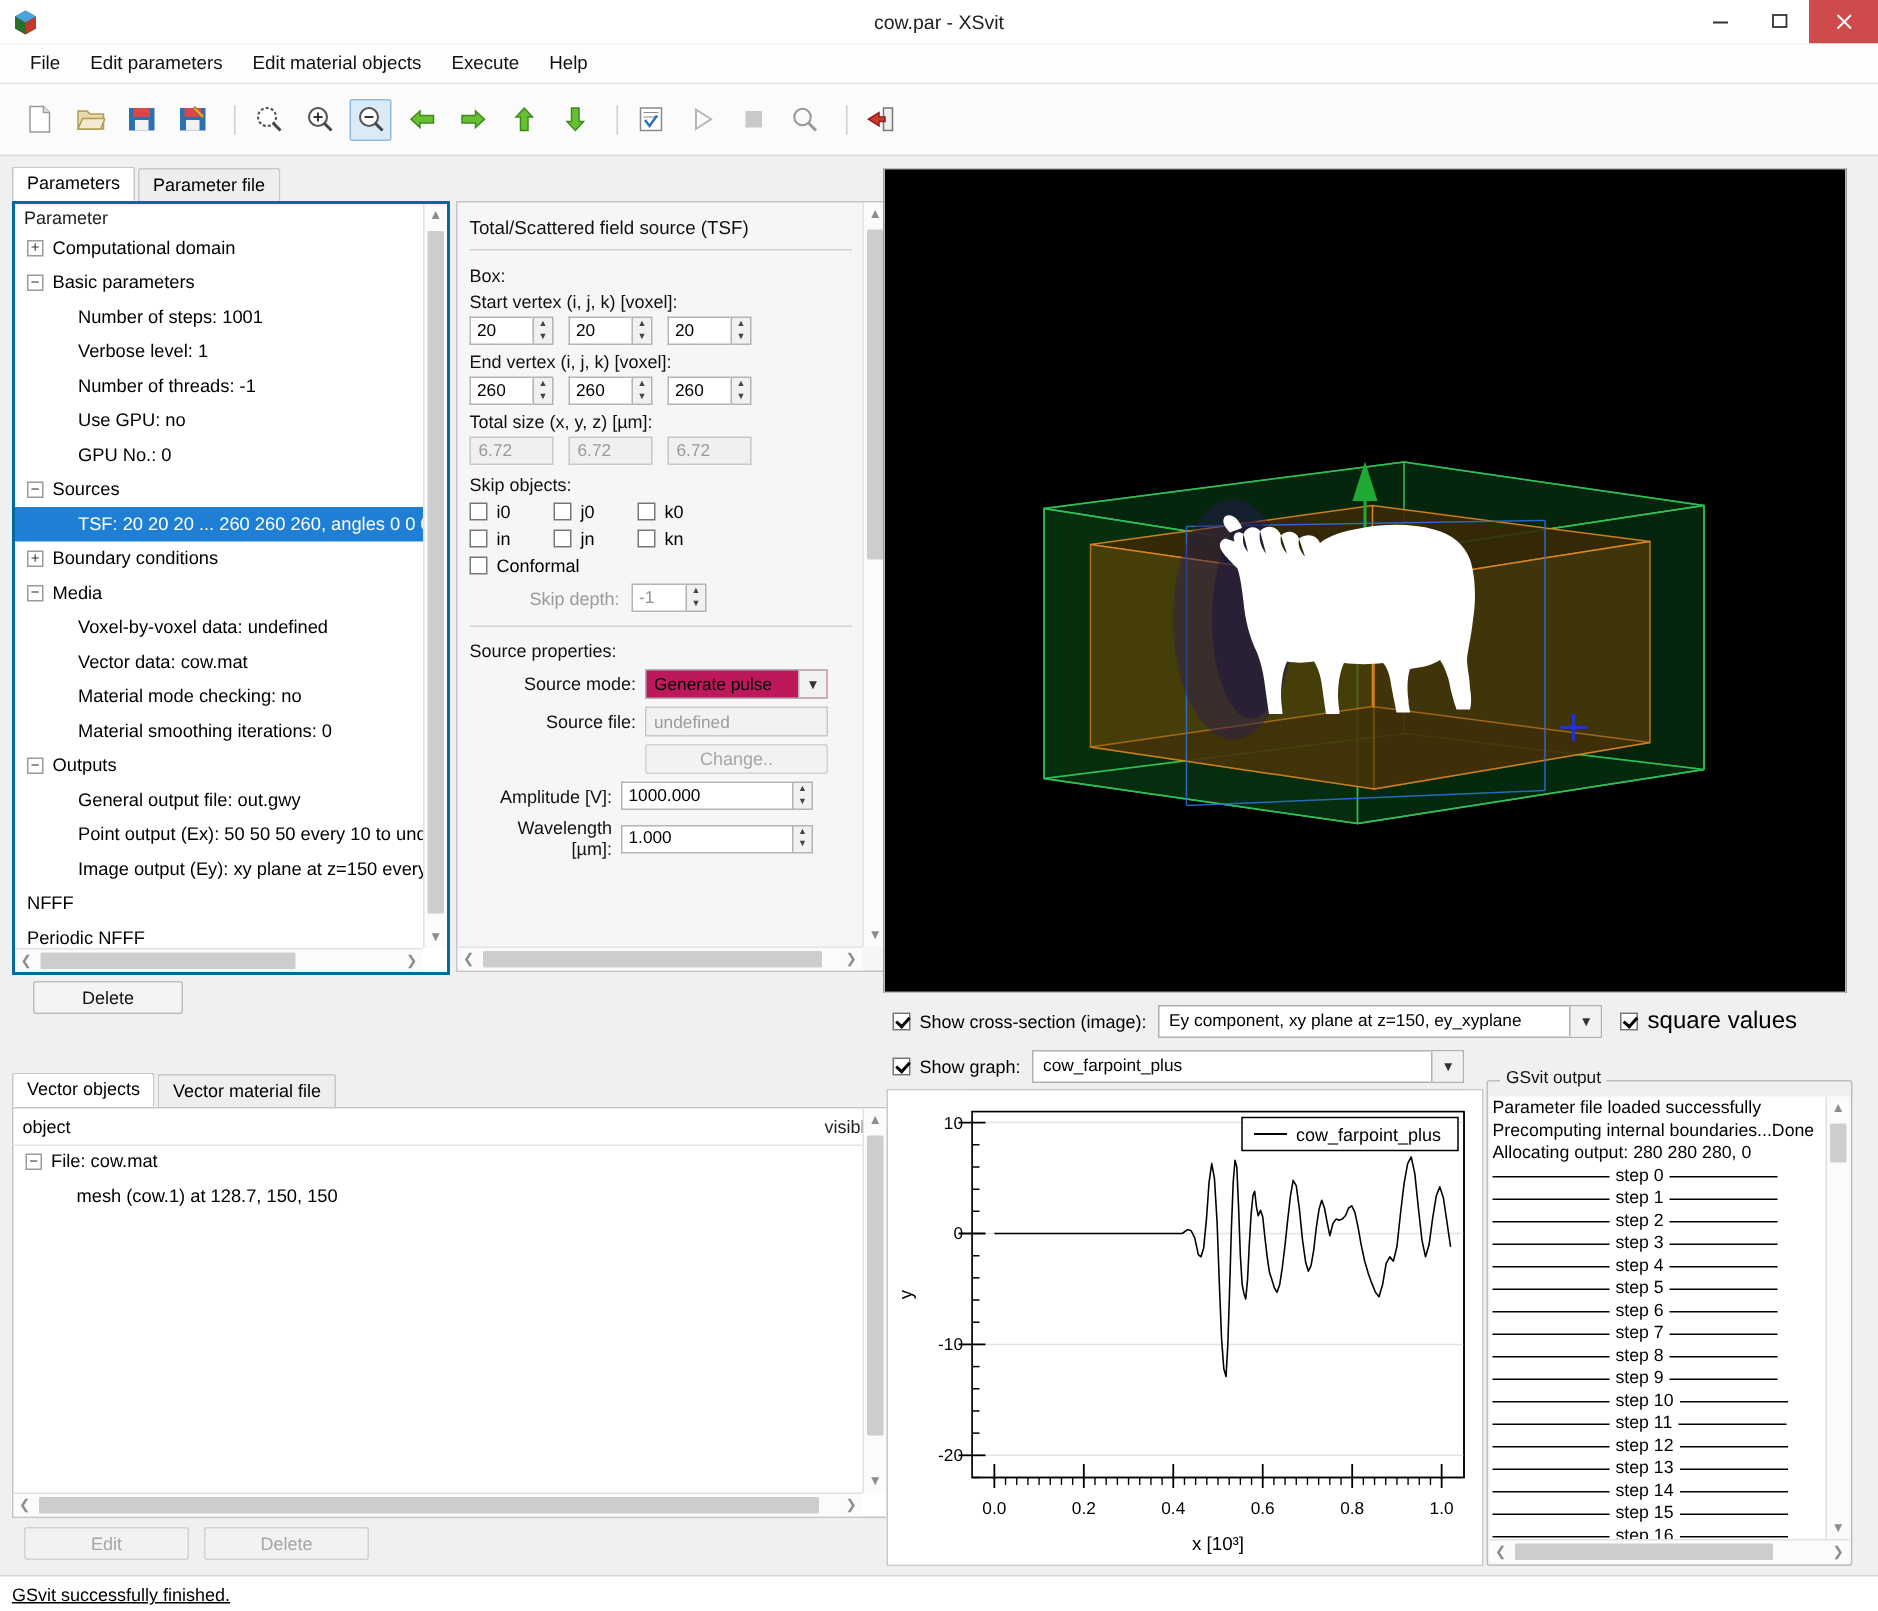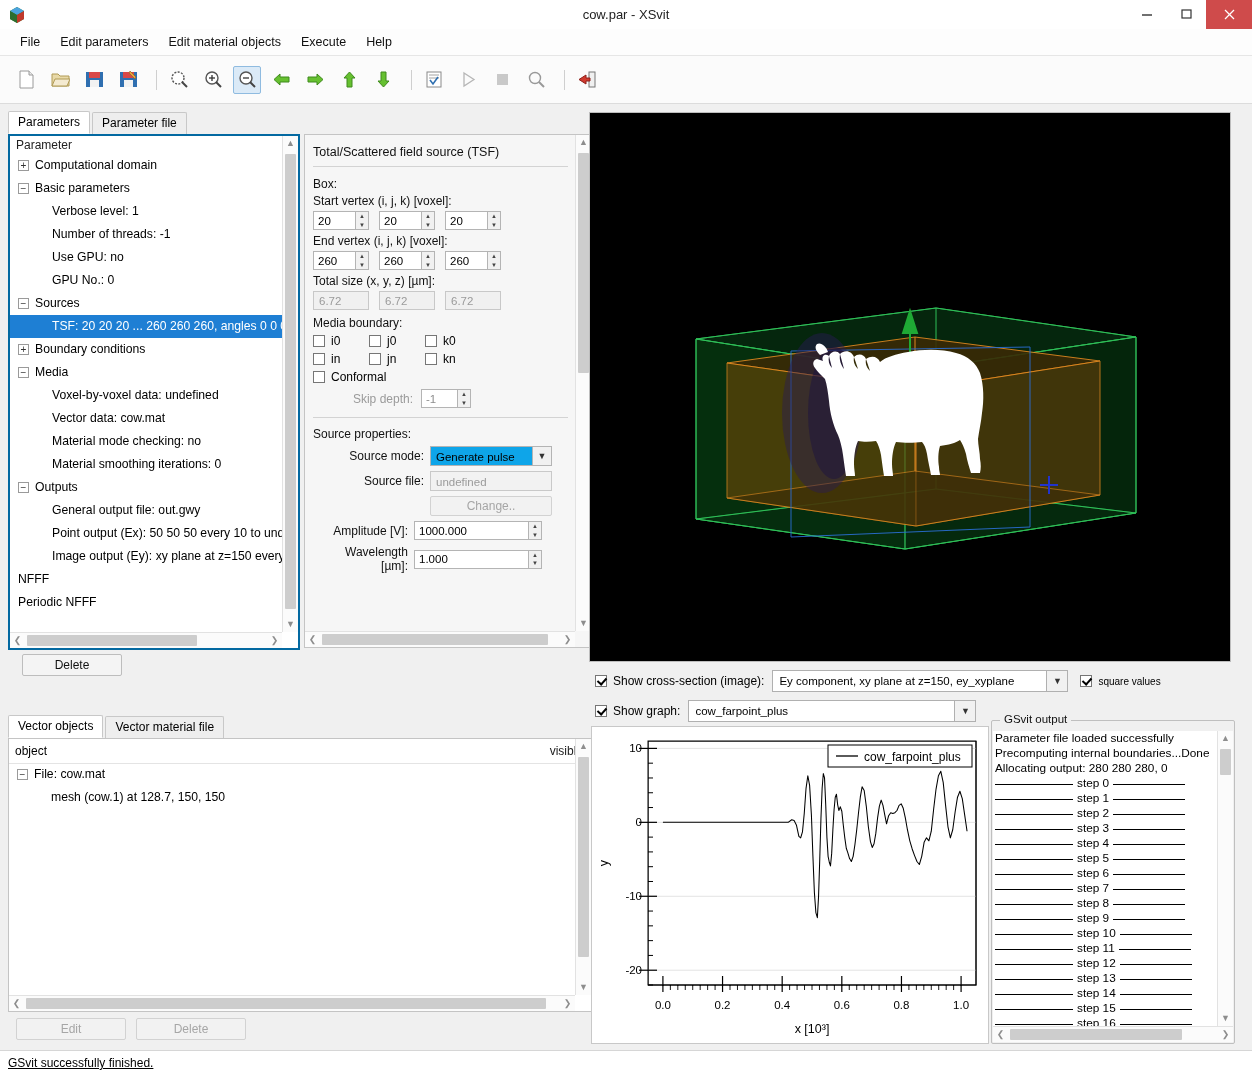--- a/index.html
+++ b/index.html
@@ -83,21 +83,21 @@
   }
   .spin .btns{width:14px;height:19px;border:1px solid #b4b4b4;background:#f1f1f1;display:flex;flex-direction:column;box-sizing:border-box;}
   .spin .btns span{flex:1;font-size:6px;line-height:8px;text-align:center;color:#444;}
   .robox{width:56px;height:19px;border:1px solid #c8c8c8;background:#f0f0f0;color:#9a9a9a;font-size:11.5px;line-height:19px;padding-left:5px;margin-right:10px;box-sizing:border-box;}
   .cbrow{display:flex;margin:4px 0;}
   .cbitem{display:flex;align-items:center;width:56px;font-size:12px;}
   .cb{width:12px;height:12px;border:1px solid #767676;background:#fff;margin-right:6px;display:inline-block;box-sizing:border-box;position:relative;}
   .cb.on:after{content:"";position:absolute;left:3px;top:0px;width:4px;height:7px;border:solid #000;border-width:0 2px 2px 0;transform:rotate(42deg);}
   .fieldrow{display:flex;align-items:center;margin:5px 16px;}
   .fieldrow .flbl{font-size:12px;text-align:right;color:#111;}
-  .sel-in{height:20px;border:1px solid #b4b4b4;background:#0ea5e9;font-size:11.5px;line-height:20px;padding-left:5px;box-sizing:border-box;position:relative;color:#000;}
+  .sel-in{height:20px;border:1px solid #b4b4b4;background:#be185d;font-size:11.5px;line-height:20px;padding-left:5px;box-sizing:border-box;position:relative;color:#000;}
   .sel-arrow{position:absolute;right:0;top:0;width:18px;height:18px;background:#f1f1f1;border-left:1px solid #b4b4b4;text-align:center;line-height:18px;font-size:9px;color:#333;}
   .btn{
     border:1px solid #bdbdbd;background:#f4f4f4;font-size:12px;text-align:center;color:#111;
     border-radius:2px;box-sizing:border-box;
   }
   .btn.dis{color:#a6a6a6;background:#f2f2f2;border-color:#d2d2d2;}
   
   .delbtn{position:absolute;left:14px;top:542px;width:100px;height:22px;line-height:21px;}
   
   .vecwrap{position:absolute;left:0;top:604px;width:582px;height:22px;}
@@ -279,20 +279,21 @@
     <div class="tabbar">
       <div class="tab sel"><span>Parameters</span></div>
       <div class="tab"><span>Parameter file</span></div>
     </div>
 
     <div class="treewrap">
       <div class="treehead">Parameter</div>
       <div id="tree-rows" style="position:absolute;left:0;top:18px;right:16px;bottom:16px;overflow:hidden;">
           <div class="trow ind1"><span class="exp">+</span><span>Computational domain</span></div>
           <div class="trow ind1"><span class="exp">−</span><span>Basic parameters</span></div>
+          <div class="trow ind2"><span>Number of steps: 1001</span></div>
           <div class="trow ind2"><span>Verbose level: 1</span></div>
           <div class="trow ind2"><span>Number of threads: -1</span></div>
           <div class="trow ind2"><span>Use GPU: no</span></div>
           <div class="trow ind2"><span>GPU No.: 0</span></div>
           <div class="trow ind1"><span class="exp">−</span><span>Sources</span></div>
           <div class="trow sel ind2"><span>TSF: 20 20 20 ... 260 260 260, angles 0 0 0 deg</span></div>
           <div class="trow ind1"><span class="exp">+</span><span>Boundary conditions</span></div>
           <div class="trow ind1"><span class="exp">−</span><span>Media</span></div>
           <div class="trow ind2"><span>Voxel-by-voxel data: undefined</span></div>
           <div class="trow ind2"><span>Vector data: cow.mat</span></div>
@@ -373,21 +374,21 @@
             </div>
         </div>
 
         <div class="lbl">Total size (x, y, z) [µm]:</div>
         <div class="spinrow">
           <div class="robox">6.72</div>
           <div class="robox">6.72</div>
           <div class="robox">6.72</div>
         </div>
 
-        <div class="lbl" style="margin-top:6px;">Media boundary:</div>
+        <div class="lbl" style="margin-top:6px;">Skip objects:</div>
         <div class="cbrow">
           <div class="cbitem">
               <span class="cb"></span>
               <span>i0</span>
             </div>
           <div class="cbitem">
               <span class="cb"></span>
               <span>j0</span>
             </div>
           <div class="cbitem">
@@ -599,21 +600,21 @@
     </div>
 
     <div class="ctrlrow1">
       <span class="cb on"></span>
       <span style="font-size:12px;margin-right:8px;">Show cross-section (image):</span>
       <div class="combo" style="width:296px;">
         <span>Ey component, xy plane at z=150, ey_xyplane</span>
         <span class="ca">▼</span>
       </div>
       <span class="cb on" style="margin-left:12px;"></span>
-      <span style="font-size:10px;">square values</span>
+      <span style="font-size:16px;">square values</span>
     </div>
 
     <div class="ctrlrow2">
       <span class="cb on"></span>
       <span style="font-size:12px;margin-right:8px;">Show graph:</span>
       <div class="combo" style="width:288px;">
         <span>cow_farpoint_plus</span>
         <span class="ca">▼</span>
       </div>
     </div>

